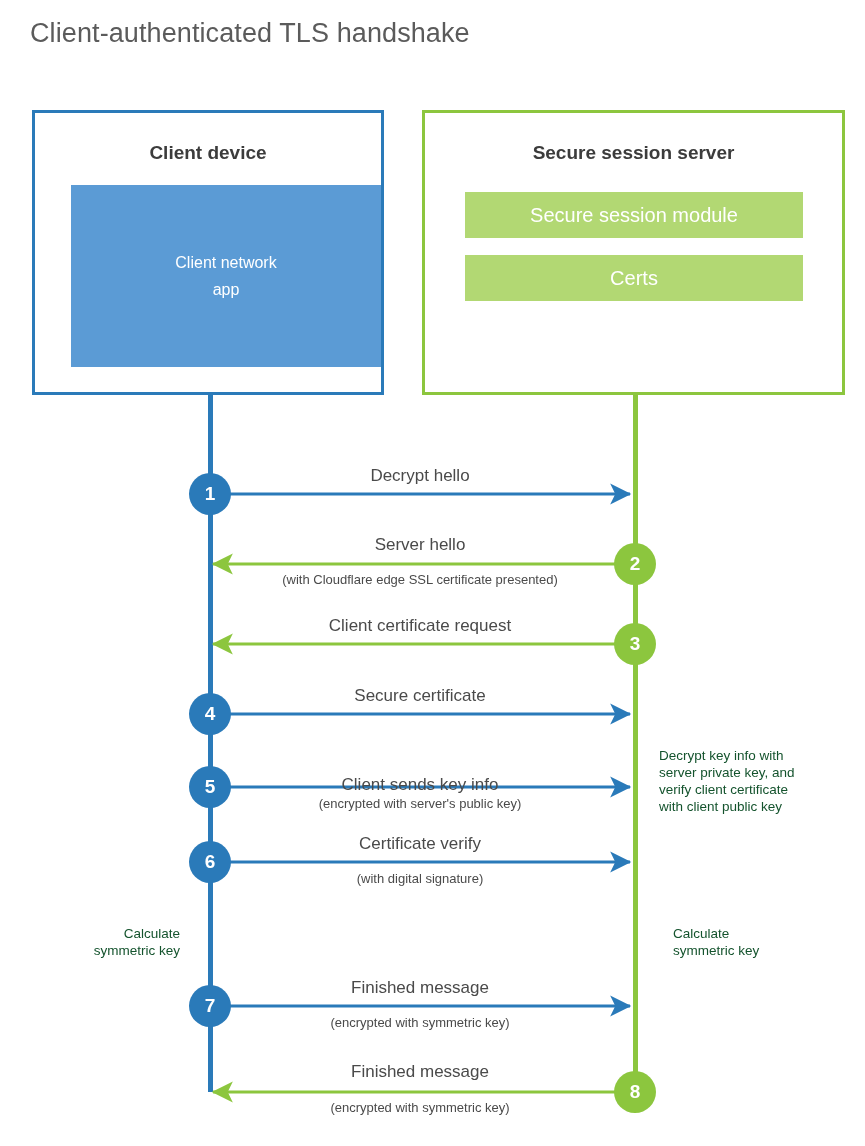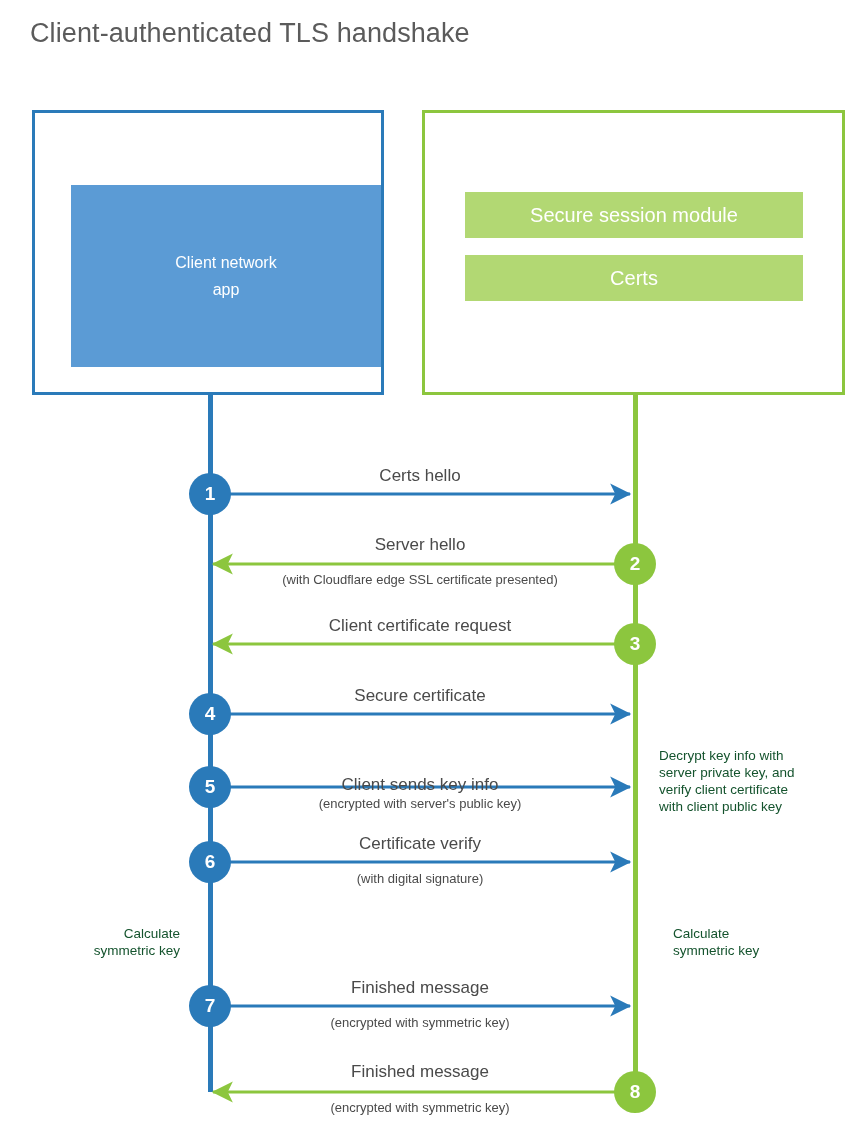--- a/index.html
+++ b/index.html
@@ -160,29 +160,31 @@
   }
   .side-note.right { text-align: left; }
   .side-note.left  { text-align: right; }
 </style>
 </head>
 <body>
 
 <div id="diagram-title">Client-authenticated TLS handshake</div>
 
 <div id="client-device-box" class="actor-box">
+  <div class="actor-title">Client device</div>
   <div id="client-network-app">
     <span>
       <span>Client network</span><br>
       <span>app</span>
     </span>
   </div>
 </div>
 
 <div id="secure-server-box" class="actor-box">
+  <div class="actor-title">Secure session server</div>
   <div id="server-module-0" class="server-module">Secure session module</div>
   <div id="server-module-1" class="server-module">Certs</div>
 </div>
 
 <div id="client-lifeline" class="lifeline"></div>
 <div id="server-lifeline" class="lifeline"></div>
 
 <svg class="arrow-svg" viewBox="0 0 865 1146" xmlns="http://www.w3.org/2000/svg">
   <defs>
     <marker id="head-blue" markerWidth="7" markerHeight="7" refX="6.2" refY="3.5" orient="auto" markerUnits="strokeWidth">
@@ -212,21 +214,21 @@
 
 <div class="step-circle client" style="left:189px; top:473px;">1</div>
 <div class="step-circle server" style="left:614px; top:543px;">2</div>
 <div class="step-circle server" style="left:614px; top:623px;">3</div>
 <div class="step-circle client" style="left:189px; top:693px;">4</div>
 <div class="step-circle client" style="left:189px; top:766px;">5</div>
 <div class="step-circle client" style="left:189px; top:841px;">6</div>
 <div class="step-circle client" style="left:189px; top:985px;">7</div>
 <div class="step-circle server" style="left:614px; top:1071px;">8</div>
 
-<div class="msg-label" style="left:220px; top:466px; width:400px;">Certs hello</div>
+<div class="msg-label" style="left:220px; top:466px; width:400px;">Decrypt hello</div>
 
 <div class="msg-label" style="left:220px; top:535px; width:400px;">Server hello</div>
 <div class="msg-sublabel" style="left:220px; top:572px; width:400px;">(with Cloudflare edge SSL certificate presented)</div>
 
 <div class="msg-label" style="left:220px; top:616px; width:400px;">Client certificate request</div>
 
 <div class="msg-label" style="left:220px; top:686px; width:400px;">Secure certificate</div>
 
 <div class="msg-label" style="left:220px; top:759px; width:400px;margin-top:16px;">Client sends key info</div>
 <div class="msg-sublabel" style="left:220px; top:796px; width:400px;">(encrypted with server's public key)</div>

